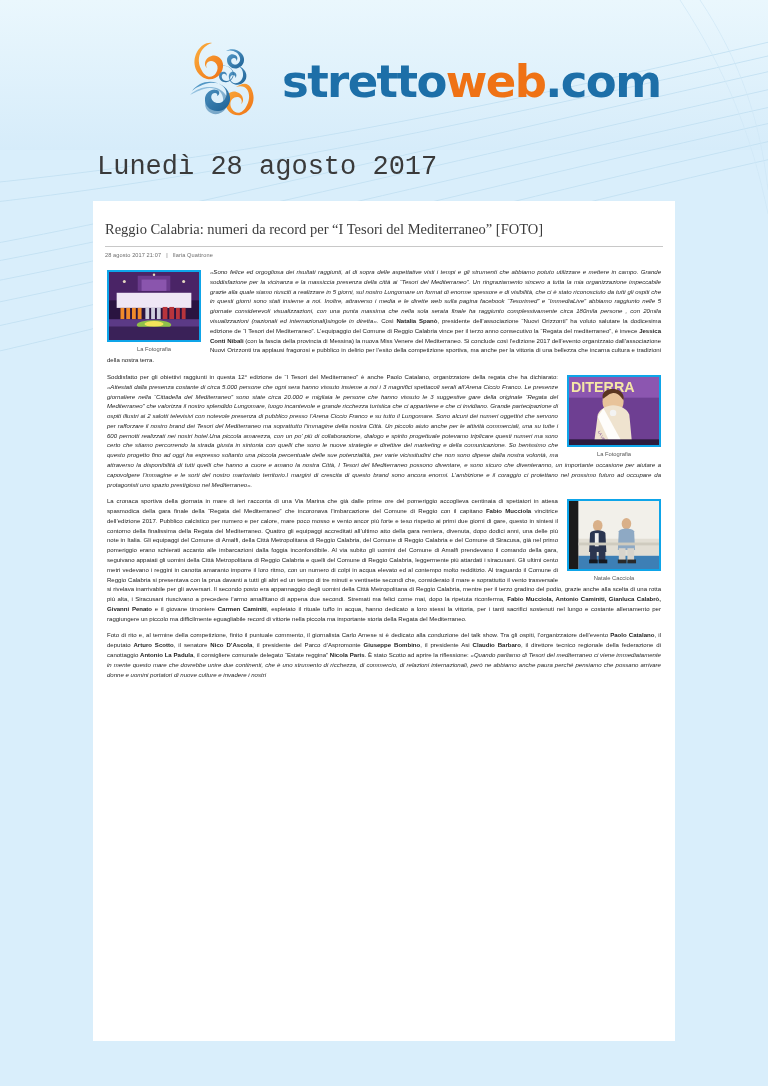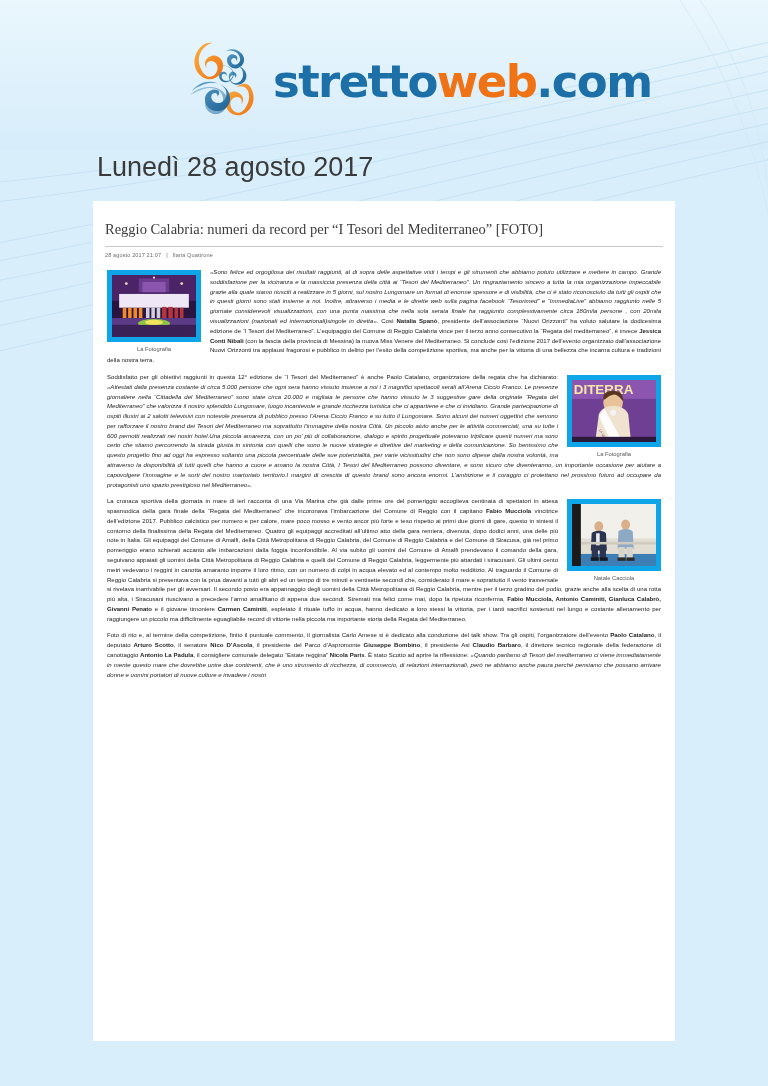--- a/index.html
+++ b/index.html
@@ -42,33 +42,33 @@
     align-items: center;
     height: 86px;
   }
   .logo-mark { width: 76px; height: 84px; display:block; }
   .logo-text {
     font-family: "DejaVu Sans", sans-serif;
     font-weight: bold;
     font-size: 45px;
     letter-spacing: -1.6px;
     line-height: 1;
-    margin-left: 11px;
+    margin-left: 20px;
     white-space: nowrap;
   }
   .logo-text .s1 { color: #1d6fa8; }
   .logo-text .s2 { color: #ef7215; }
   .logo-text .s3 { color: #1d6fa8; }
 
   
   .date-line {
     position: absolute;
     top: 152px;
     left: 97px;
-    font-family: Liberation Sans, sans-serif;
+    font-family: Liberation Mono, monospace;
     font-size: 27px;
     color: #3a3a3a;
     letter-spacing: 0px;
     z-index: 2;
   }
 
   
   .sheet {
     position: absolute;
     top: 201px;
@@ -128,21 +128,21 @@
     width: 94px;
     margin-bottom: 4px;
     text-align: center;
   }
   .fig.left  { float: left;  margin: 2px 9px 3px 0; }
   .fig.right { float: right; margin: 2px 0 3px 9px; }
   .fig .photo {
     width: 94px;
     height: 72px;
     display: block;
-    border: 5px solid #0ea5e9;
+    border: 2px solid #0ea5e9;
     box-sizing: border-box;
   }
   .fig .cap {
     font-size: 5.8px;
     color: #555;
     padding-top: 4px;
     font-style: normal;
     text-align: center;
     line-height: 1.2;
   }

